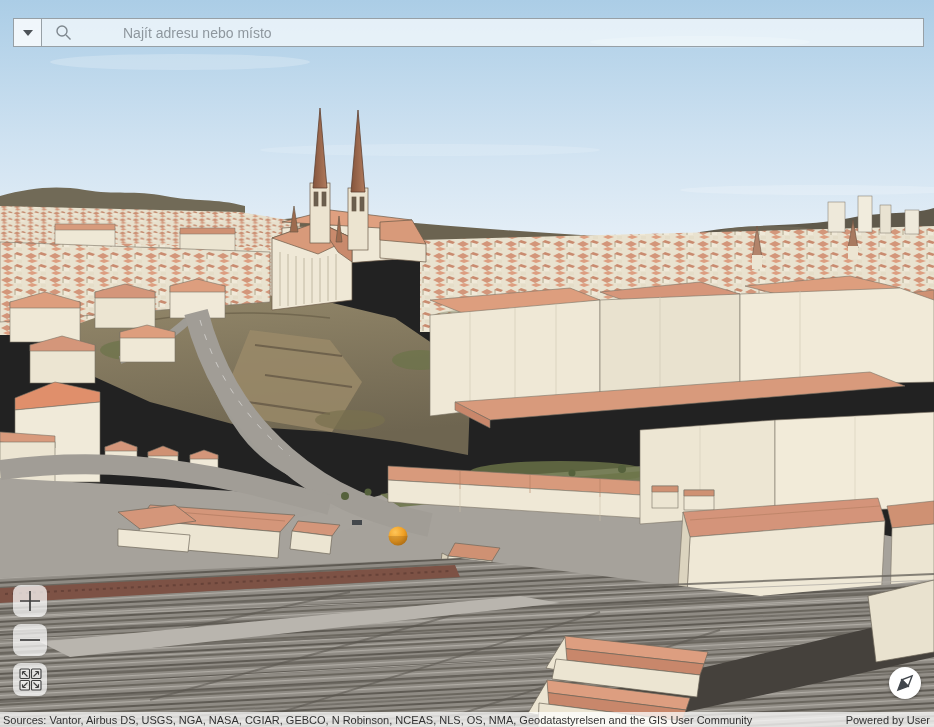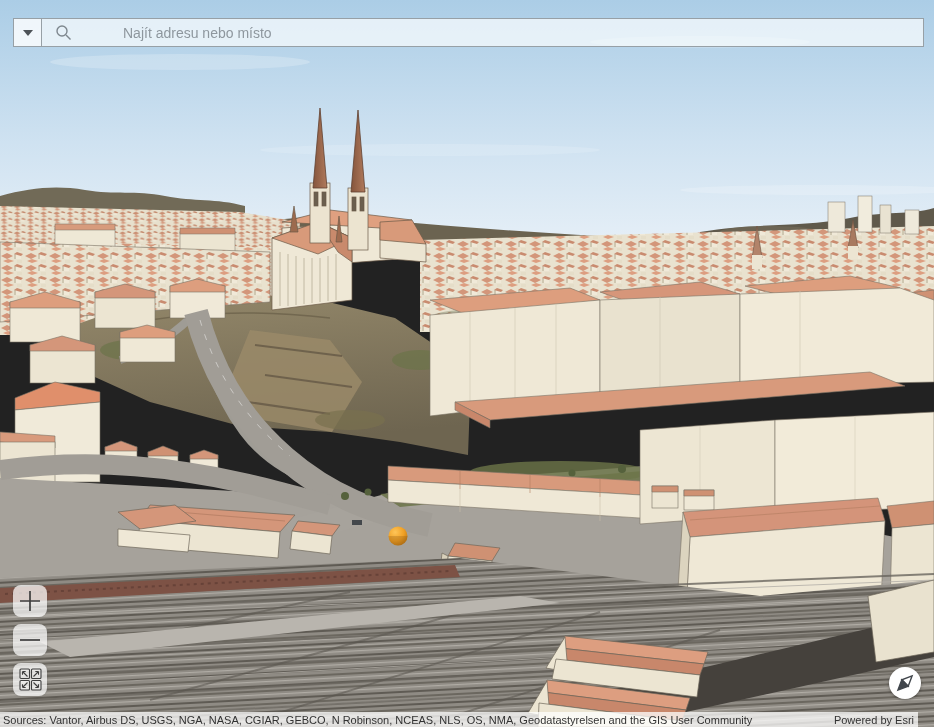--- a/index.html
+++ b/index.html
@@ -23,21 +23,21 @@
   
   .ctl{position:absolute;left:13px;width:34px;height:32px;border:none;border-radius:8px;
        background:rgba(255,255,255,0.72);box-shadow:0 0 2px rgba(80,80,80,0.35);
        display:flex;align-items:center;justify-content:center;cursor:pointer;padding:0;}
   .zin{top:585px;} .zout{top:624px;} .nav{top:663px;height:33px;}
   .compass{position:absolute;left:889px;top:667px;width:32px;height:32px;border:none;
            border-radius:50%;background:#fff;box-shadow:0 1px 3px rgba(0,0,0,0.35);
            display:flex;align-items:center;justify-content:center;cursor:pointer;padding:0;}
 
   
-  .attrib{position:absolute;left:0;right:16px;bottom:0;height:15px;background:rgba(255,255,255,0.75);
+  .attrib{position:absolute;left:0;right:0;bottom:0;height:15px;background:rgba(255,255,255,0.75);
           display:flex;justify-content:space-between;align-items:center;padding:0 3px;
           font-size:11px;color:#323232;white-space:nowrap;}
   .attrib .esri{color:#323232;text-decoration:none;margin-right:1px;cursor:pointer;}
 </style>
 </head>
 <body>
 
 <div class="stage">
 
   <svg class="scene" viewBox="0 0 934 727">
@@ -401,16 +401,16 @@
     <svg width="32" height="32" viewBox="0 0 32 32">
       <g transform="rotate(45 16 16)">
         <polygon points="16,6 11.5,16 20.5,16" fill="#ffffff" stroke="#41464c" stroke-width="1.4"></polygon>
         <polygon points="11.5,16 20.5,16 16,26" fill="#41464c" stroke="#41464c" stroke-width="1.4"></polygon>
       </g>
     </svg>
   </button>
 
   <div class="attrib">
     <span class="src">Sources: Vantor, Airbus DS, USGS, NGA, NASA, CGIAR, GEBCO, N Robinson, NCEAS, NLS, OS, NMA, Geodatastyrelsen and the GIS User Community</span>
-    <a class="esri">Powered by Esri</a>
+    <a class="esri">Powered by User</a>
   </div>
 
 </div>
 
 </body></html>

